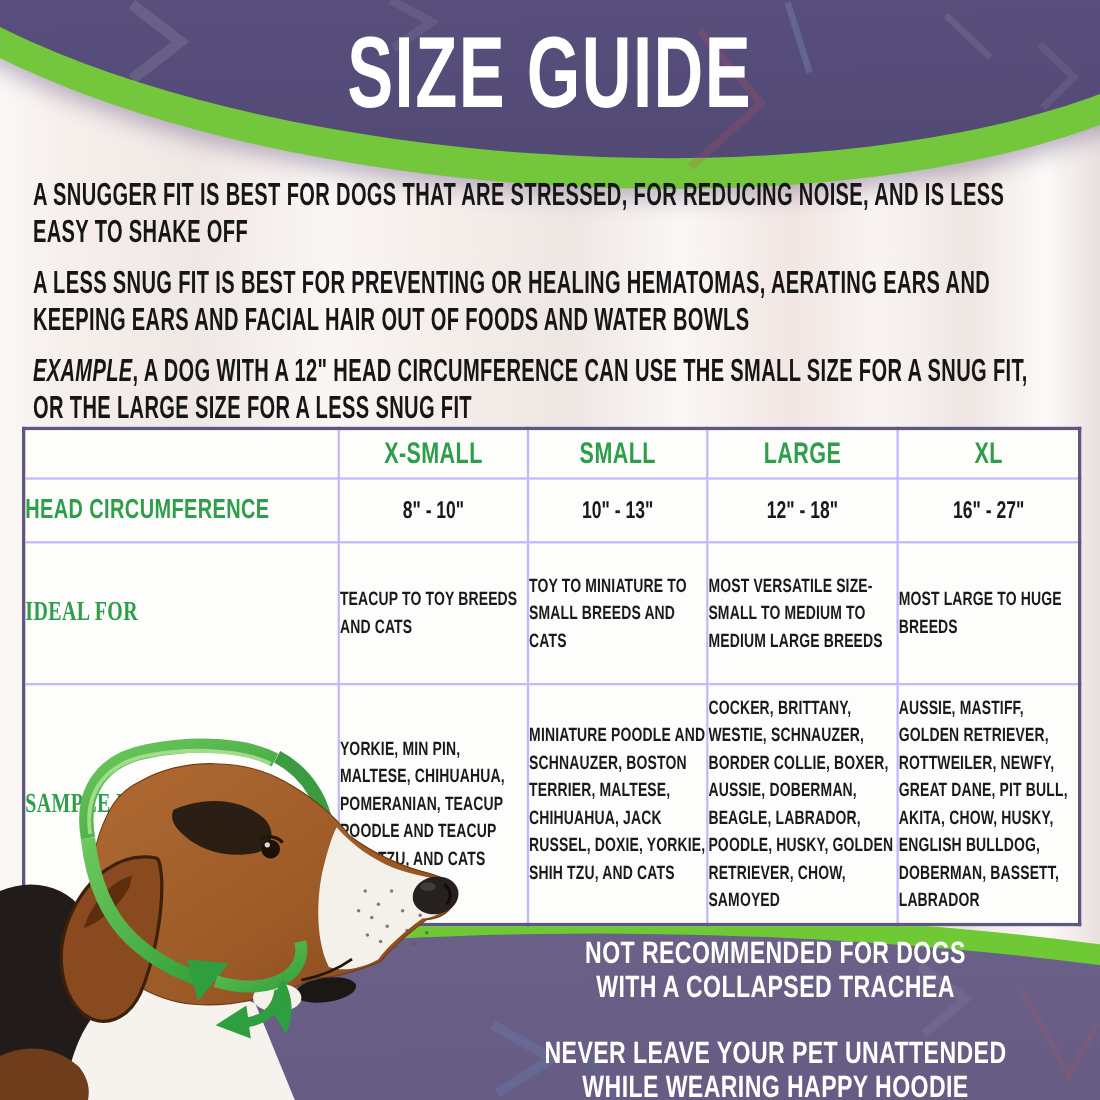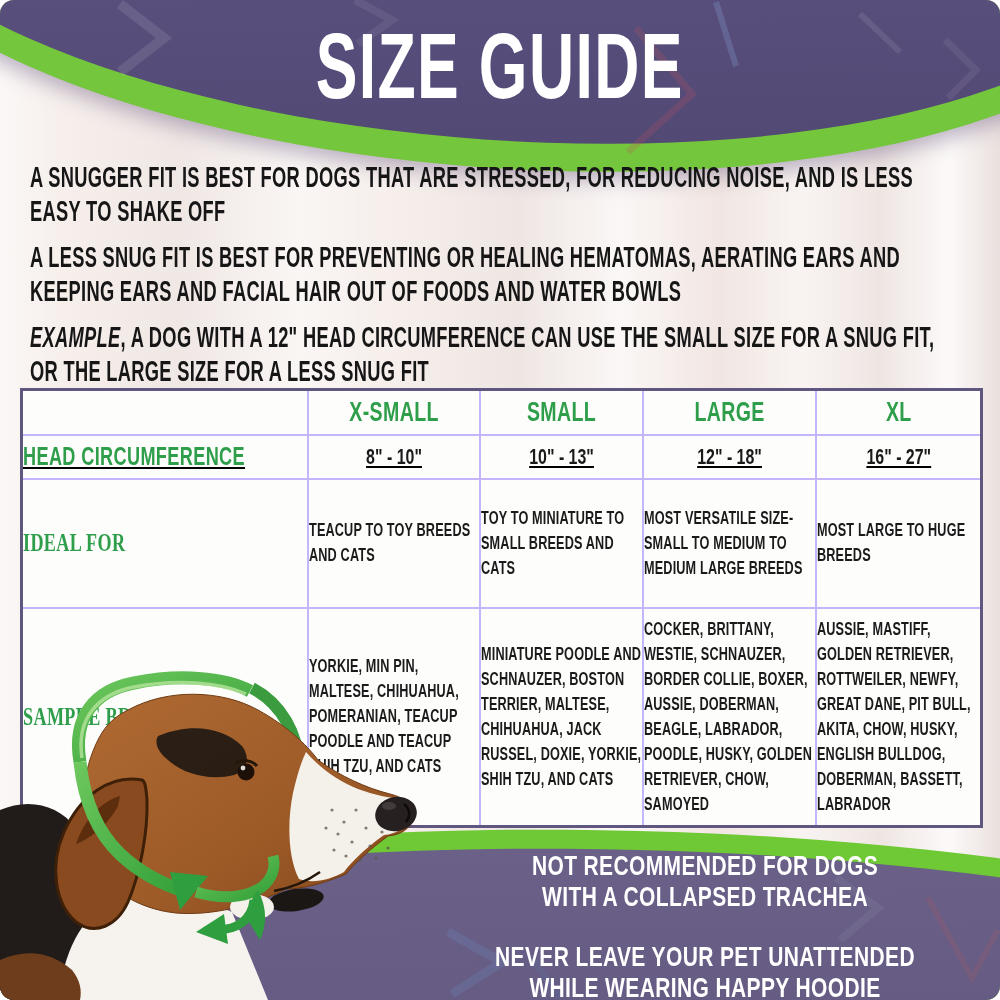--- a/index.html
+++ b/index.html
@@ -1,17 +1,17 @@
 <!DOCTYPE html>
 <html><head>
 <meta charset="utf-8">
 <style>
   html,body{margin:0;padding:0;}
   body{font-family:"Liberation Sans", sans-serif;}
-  .canvas{position:relative;width:1000px;height:1000px;overflow:hidden;background:#f4ece9;border-radius:14px;}
+  .canvas{position:relative;width:1000px;height:1000px;overflow:hidden;background:#f4ece9;}
 
   
   .content-bg{position:absolute;inset:0;z-index:0;background:
     linear-gradient(90deg,
       rgba(255,255,255,.55) 0%, rgba(255,255,255,0) 6%,
       rgba(120,90,90,.05) 18%, rgba(255,255,255,.45) 30%,
       rgba(255,255,255,0) 38%, rgba(120,90,90,.06) 52%,
       rgba(255,255,255,.5) 62%, rgba(236,222,218,.55) 72%,
       rgba(255,255,255,.3) 80%, rgba(150,120,120,.08) 88%,
       rgba(255,255,255,.65) 95%, rgba(210,195,195,.35) 100%),
@@ -36,21 +36,21 @@
 
   
   .table-wrap{position:absolute;left:20px;top:388px;z-index:6;}
   table.size{border-collapse:collapse;table-layout:fixed;width:960px;background:#fdfdfc;border:3px solid #5f5780;}
   table.size td,table.size th{border:2px solid #c4b5fd;padding:0;vertical-align:middle;overflow:hidden;}
   .cond{width:138%;transform:scaleX(0.725);transform-origin:0 50%;}
   .ch{font-size:27px;font-weight:bold;color:#2f9e4b;text-align:center;letter-spacing:.5px;}
   .rl{font-size:25px;font-weight:bold;color:#2f9e4b;text-align:left;letter-spacing:.5px;}
   .cv{font-size:22px;font-weight:bold;color:#1a1a1a;text-align:center;}
   .bt{font-size:17.5px;font-weight:bold;color:#1a1a1a;text-align:left;line-height:25px;letter-spacing:.2px;}
-  tr.r-head{height:45px;} tr.r-circ{height:44px;text-decoration:underline;} tr.r-ideal{height:129px;} tr.r-breeds{height:219px;}
+  tr.r-head{height:45px;} tr.r-circ{height:58px;} tr.r-ideal{height:129px;} tr.r-breeds{height:219px;}
   td.padcell{padding:7px 6px;vertical-align:top;}
   th.labcell{padding:0 0 0 16px;text-align:left;}
   th.labtop{vertical-align:top;padding-top:10px;font-family:Liberation Serif, serif;}
 
   
   .bottom-banner{position:absolute;left:0;top:818px;width:1000px;height:182px;overflow:hidden;z-index:2;pointer-events:none;}
   .bot-green{position:absolute;left:-1000px;width:3000px;top:12px;height:1200px;background:#6ec934;border-radius:50%;transform:rotate(-0.8deg);}
   .bot-purple{position:absolute;left:-1000px;width:3000px;top:31px;height:1200px;background:linear-gradient(180deg,#6a6088 0%,#574d74 55%,#473e5f 170px,#3f3759 100%);border-radius:50%;transform:rotate(-0.8deg);}
 
   

